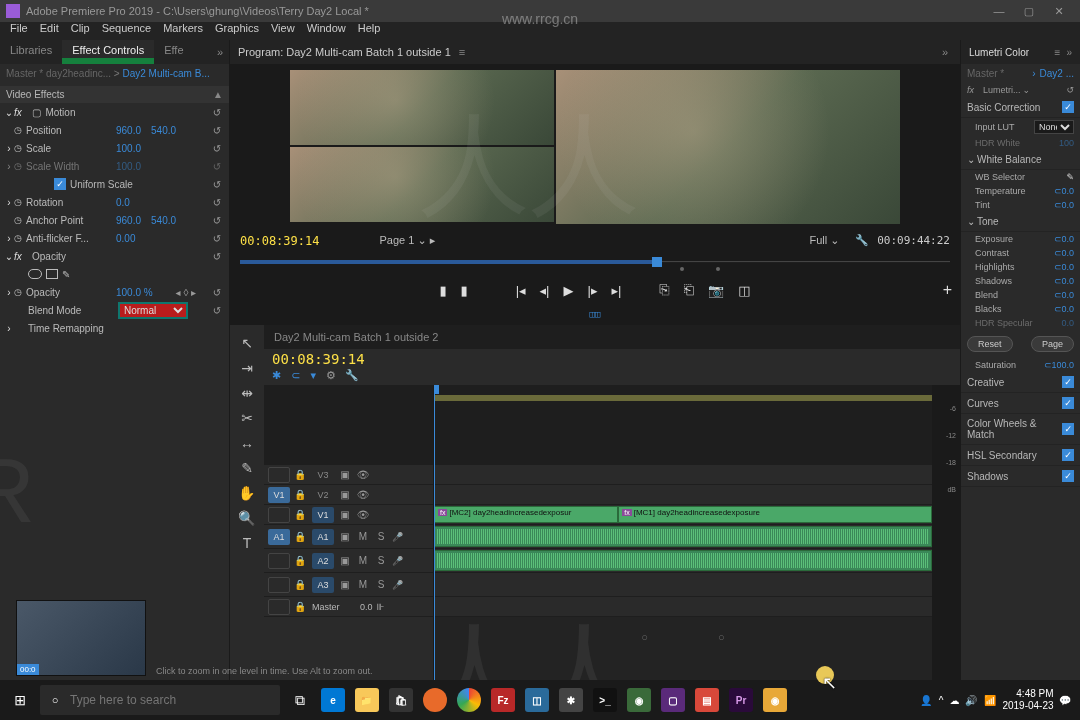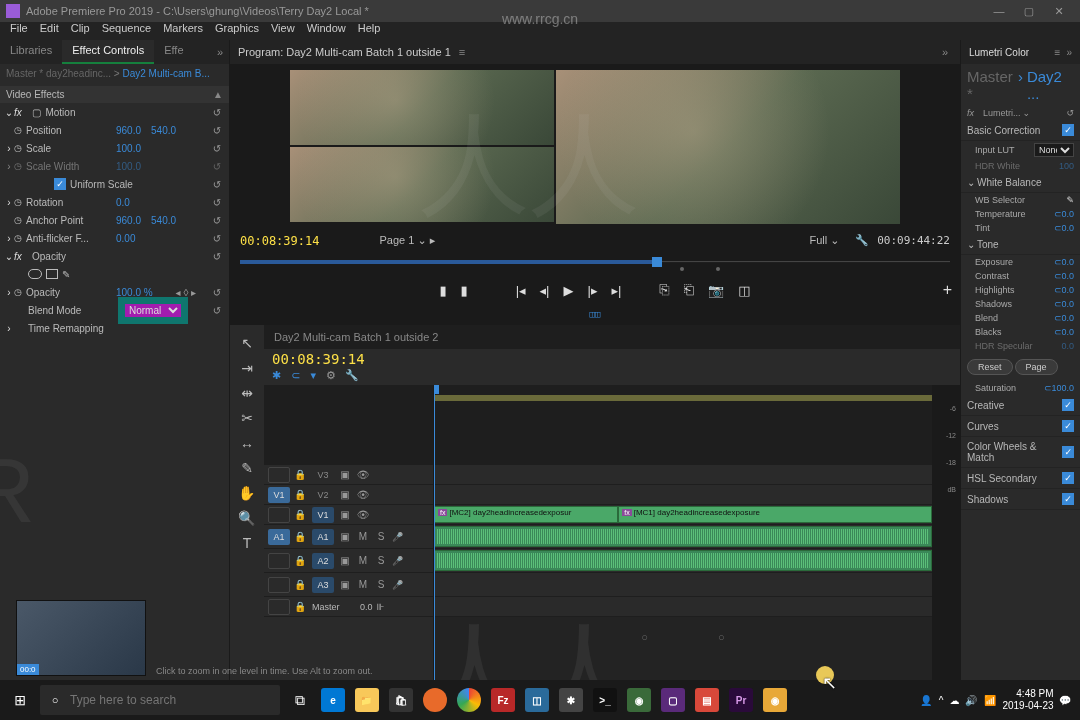--- a/index.html
+++ b/index.html
@@ -9,21 +9,21 @@
 .titlebar .spacer{flex:1}
 .win-btn{width:30px;text-align:center;cursor:pointer}
 .menubar{height:18px;background:#232323;display:flex;padding:0 4px;font-size:11px;color:#ccc}
 .menubar span{padding:0 6px;cursor:pointer}
 .watermark{position:absolute;left:50%;top:11px;transform:translateX(-50%);color:rgba(255,255,255,0.35);font-size:14px;z-index:90;pointer-events:none;font-weight:500}
 .wm-big{position:absolute;color:rgba(210,210,210,0.08);font-size:90px;pointer-events:none;z-index:89}
 .main{display:flex;height:640px}
 .left-panel{width:230px;background:#2a2a2a;border-right:1px solid #1a1a1a;display:flex;flex-direction:column}
 .panel-tabs{height:24px;background:#232323;display:flex;font-size:11px}
 .ptab{padding:4px 10px;cursor:pointer;color:#888}
-.ptab.active{background:#2a2a2a;color:#eee;border-bottom:2px solid #15803d}
+.ptab.active{background:#2a2a2a;color:#eee;border-bottom:6px solid #15803d}
 .ptab-chev{align-self:center;margin-left:auto;padding:0 6px;color:#888}
 .breadcrumb{height:22px;padding:4px 6px;font-size:10px;color:#3a8ad8}
 .breadcrumb .master{color:#666}
 .section-hdr{background:#333;padding:3px 6px;font-size:10px;display:flex;align-items:center}
 .section-hdr .arrow{margin-left:auto;color:#888}
 .fx-row{display:flex;align-items:center;padding:2px 4px;font-size:10px;height:18px}
 .fx-row .twisty{width:10px;text-align:center;color:#ddd}
 .fx-row .fxicon{font-style:italic;width:14px;color:#ddd}
 .fx-row .stopwatch{width:12px;color:#bbb;font-size:9px}
 .fx-row .label{flex:0 0 90px;color:#bbb}
@@ -87,32 +87,32 @@
 .track{height:20px;border-bottom:1px solid #1e1e1e;position:relative;background:#2a2a2a}
 .track.audio{height:24px}
 .clip{position:absolute;top:1px;bottom:1px;background:#4aa868;border:1px solid #2a6a3a;font-size:8px;color:#111;padding:1px 3px;overflow:hidden;white-space:nowrap}
 .clip .fx{background:#8a4a9a;color:#fff;padding:0 2px;margin-right:2px;font-size:7px}
 .clip.audio{background:#3a8858}
 .waveform{position:absolute;inset:2px;background:repeating-linear-gradient(90deg,#6ad888 0 1px,transparent 1px 2px);opacity:0.7}
 .audio-meters{width:28px;background:#1a1a1a;display:flex;flex-direction:column;padding:20px 4px;font-size:7px;color:#888;gap:20px;text-align:right}
 .right-panel{width:120px;background:#2a2a2a;border-left:1px solid #1a1a1a;display:flex;flex-direction:column;font-size:10px}
 .rp-hdr{height:24px;display:flex;align-items:center;padding:0 8px;color:#ddd;background:#232323}
 .rp-hdr .menu{margin-left:auto;color:#888}
-.rp-crumb{padding:4px 6px;color:#3a8ad8;font-size:15px;display:flex}
+.rp-crumb{padding:4px 6px;color:#3a8ad8;font-size:10px;display:flex}
 .rp-crumb .master{color:#666}
 .rp-fx{padding:2px 6px;display:flex;align-items:center;font-size:9px;color:#999}
 .rp-section{padding:4px 6px;display:flex;align-items:center;cursor:pointer;border-bottom:1px solid #232323}
 .rp-section .twisty{width:10px;color:#bbb}
 .rp-section .check{margin-left:auto;background:#3a8ad8;width:12px;height:12px;text-align:center;color:#fff;font-size:9px;line-height:12px}
 .rp-prop{padding:2px 6px 2px 14px;display:flex;align-items:center;font-size:9px}
 .rp-prop .label{flex:1;color:#aaa}
 .rp-prop .val{color:#3a8ad8}
 .rp-prop .eyedrop{color:#ddd}
 .rp-prop select{background:#1a1a1a;border:1px solid #444;color:#ddd;font-size:9px;width:40px}
-.rp-buttons{padding:6px;display:flex;gap:2px;justify-content:flex-start}
+.rp-buttons{padding:6px;display:flex;gap:2px;justify-content:space-between}
 .rp-btn{background:#3a3a3a;border:1px solid #555;border-radius:10px;padding:2px 10px;font-size:9px;color:#ccc;cursor:pointer}
 .webcam{position:absolute;bottom:44px;left:16px;width:130px;height:76px;background:linear-gradient(135deg,#4a5868,#2a3848);z-index:50;border:1px solid #111}
 .webcam-tc{position:absolute;bottom:0;left:0;background:#3a8ad8;color:#fff;font-size:8px;padding:1px 3px}
 .statusbar{position:absolute;bottom:40px;left:16px;right:0;height:14px;font-size:9px;color:#888;padding:0 30px 0 140px}
 .taskbar{position:absolute;bottom:0;left:0;right:0;height:40px;background:#1a1a1a;display:flex;align-items:center;color:#fff;z-index:100}
 .taskbar .start{width:40px;text-align:center;font-size:14px}
 .taskbar .search{width:240px;height:30px;background:#2a2a2a;display:flex;align-items:center;border-radius:2px;margin-right:4px}
 .taskbar .search .circle{width:30px;text-align:center}
 .taskbar .search input{background:transparent;border:none;color:#aaa;font-size:12px;outline:none;width:190px}
 .taskbar .tbicon{width:32px;height:32px;display:flex;align-items:center;justify-content:center;font-size:14px;cursor:pointer}
@@ -243,21 +243,21 @@
       <span class="twisty">›</span>
         <span class="stopwatch">◷</span>
       <span class="label">Opacity</span>
       <span class="val">100.0 %</span>
       <span style="margin-left:auto;color:#999">◂ ◊ ▸</span>
       <span class="reset">↺</span>
     </div>
     <div class="fx-row">
       <span style="width:24px"></span>
       <span class="label">Blend Mode</span>
-      <select style="background:#a21caf;border:7px solid #0f766e;color:#ddd;font-size:10px;width:70px"><option>Normal</option></select>
+      <select style="background:#b91c1c;border:2px solid #0f766e;color:#ddd;font-size:10px;width:70px"><option>Normal</option></select>
       <span class="reset">↺</span>
     </div>
     <div class="fx-row">
       <span class="twisty">›</span>
       <span class="fxicon" style="opacity:0"></span>
       <span class="label" style="flex:1">Time Remapping</span>
     </div>
   </div>
 
   <div class="center-col">

